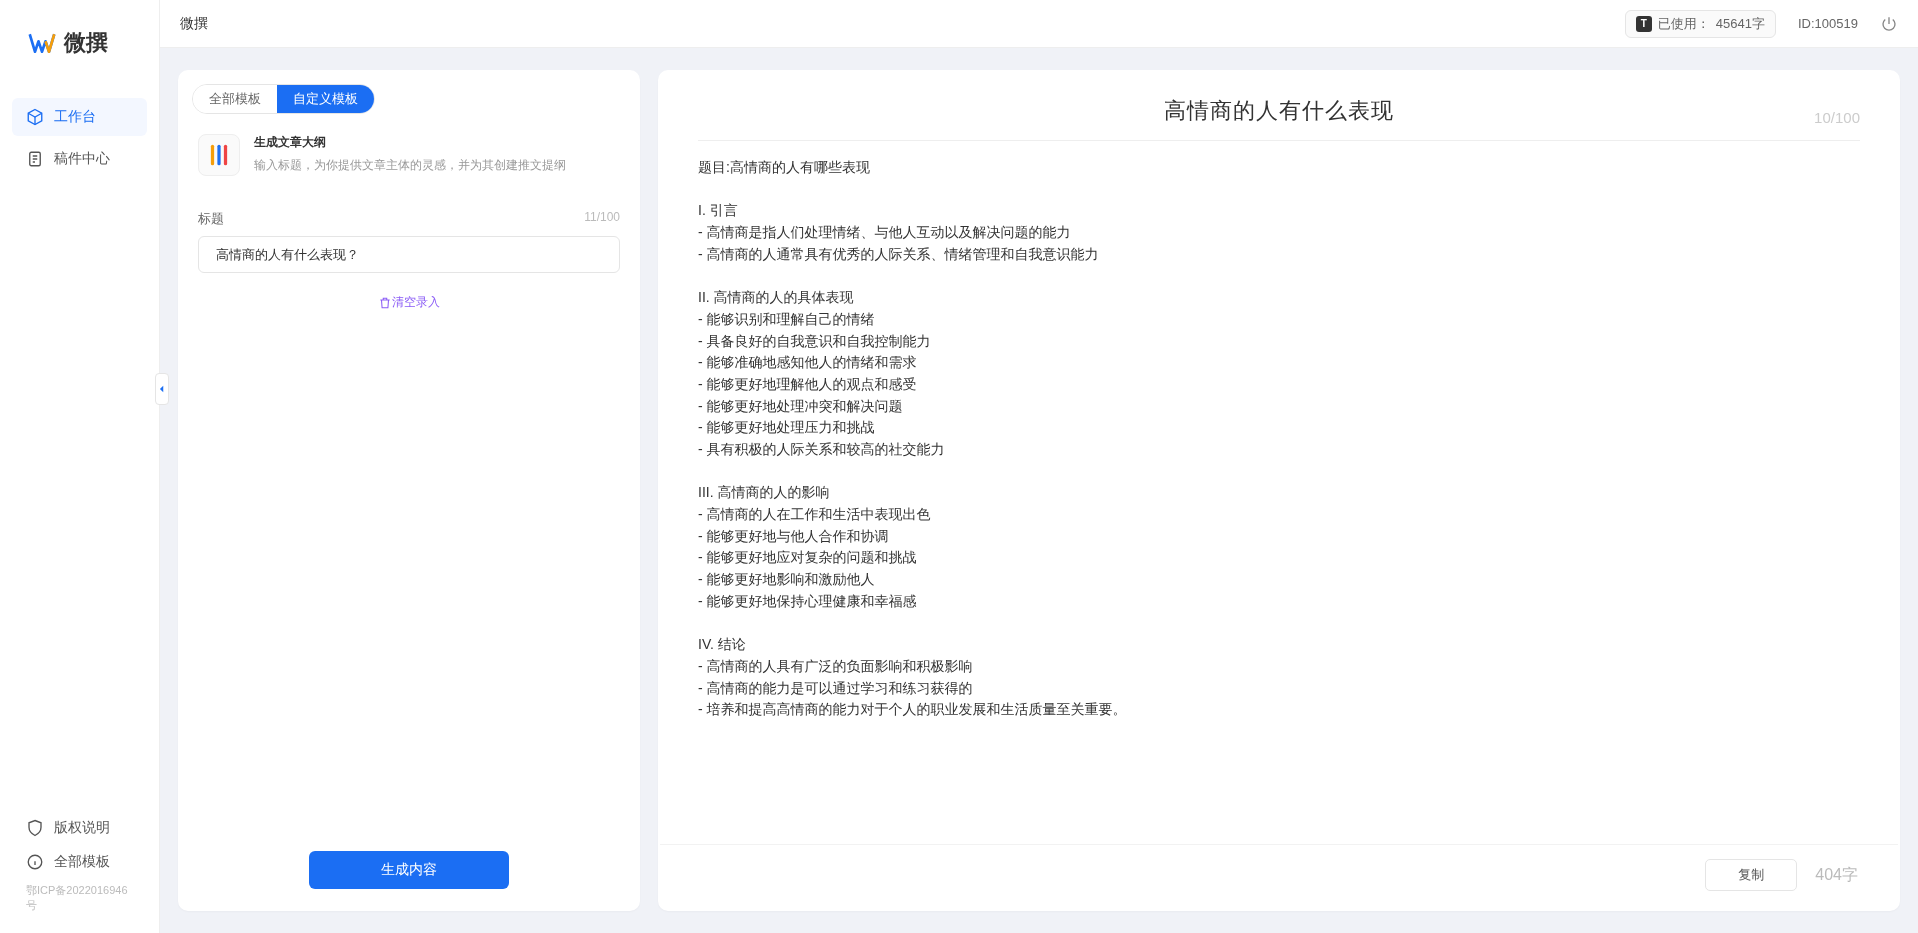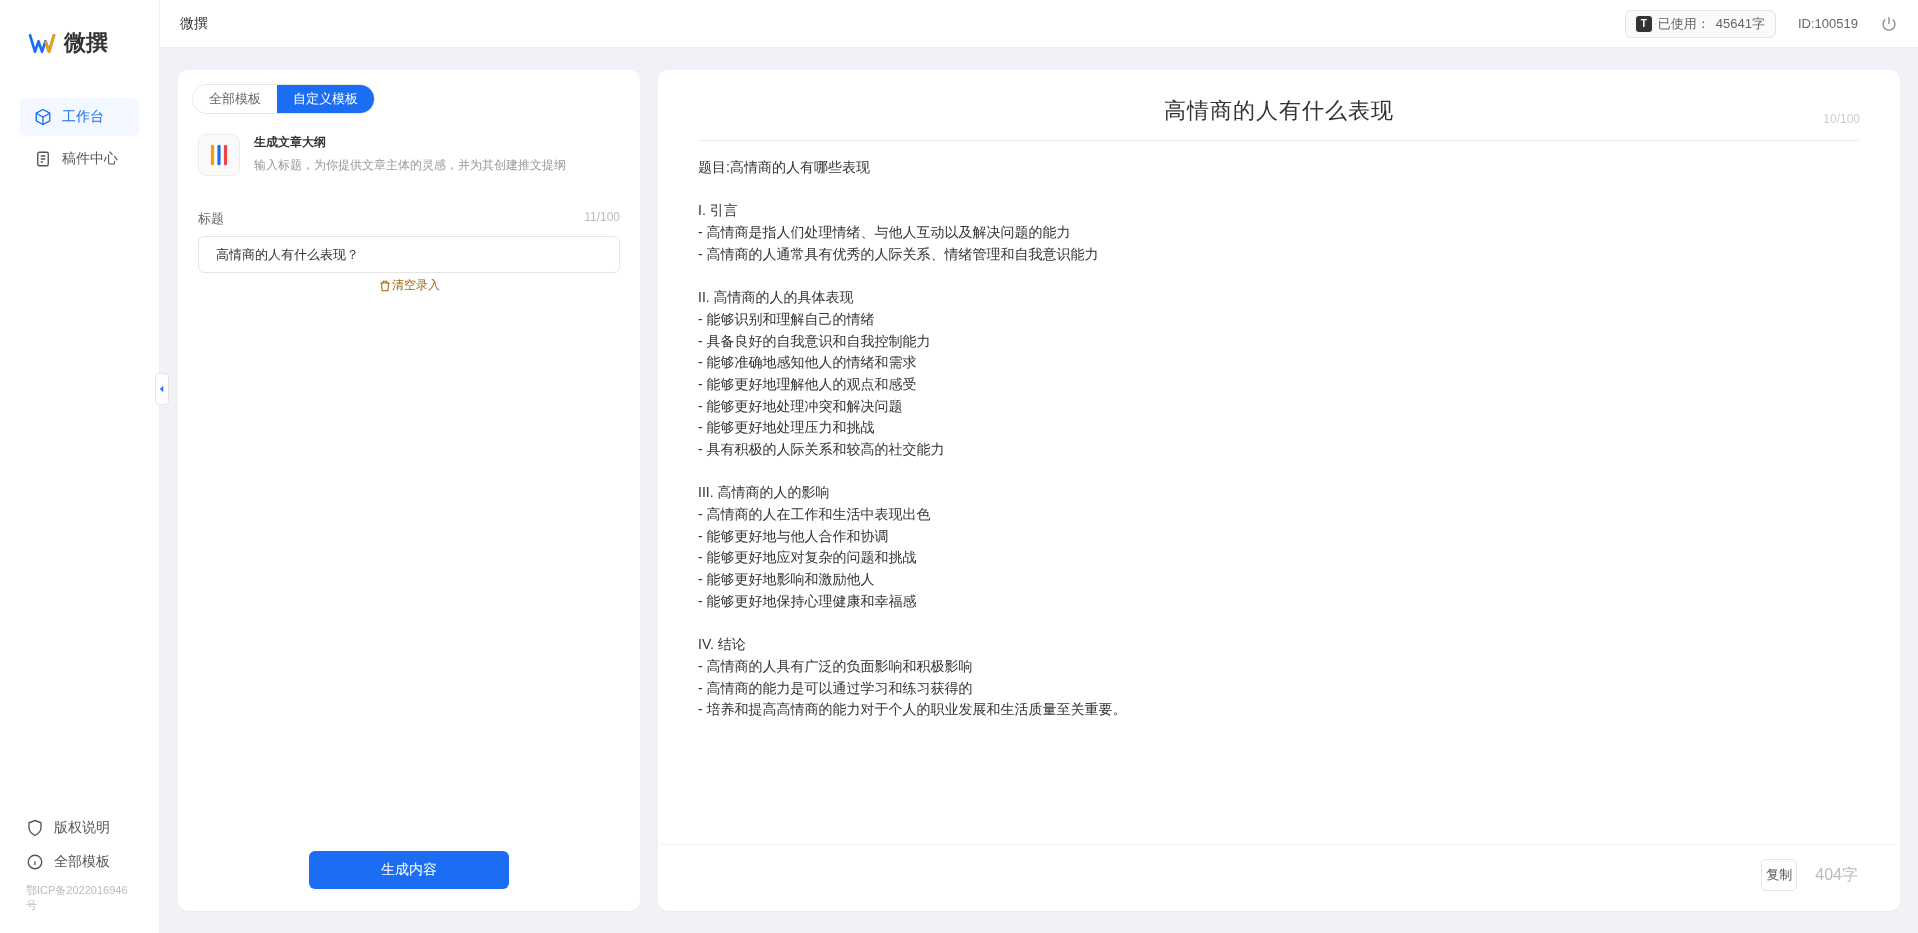--- a/index.html
+++ b/index.html
@@ -4,21 +4,21 @@
   <style>
     * { margin: 0; padding: 0; box-sizing: border-box; }
     body { font-family: -apple-system, BlinkMacSystemFont, "Segoe UI", "PingFang SC", "Microsoft YaHei", sans-serif; background: #f0f2f7; color: #333; font-size: 14px; }
     .app { display: flex; height: 100vh; width: 100vw; }
     
     
     .sidebar { width: 160px; background: #fff; display: flex; flex-direction: column; border-right: 1px solid #eee; position: relative; }
     .logo-area { padding: 28px 28px 40px; display: flex; align-items: center; gap: 8px; }
     .logo-icon { width: 28px; height: 28px; }
     .logo-text { font-size: 22px; font-weight: 700; color: #333; }
-    .nav { flex: 1; padding: 0 20px; }
+    .nav { flex: 1; padding: 0 12px; }
     .nav-item { display: flex; align-items: center; gap: 10px; padding: 10px 14px; border-radius: 6px; cursor: pointer; color: #555; margin-bottom: 4px; }
     .nav-item.active { color: #1b6ef3; background: #f3f7ff; }
     .nav-item .icon { width: 18px; height: 18px; display: flex; align-items: center; justify-content: center; }
     .sidebar-footer { padding: 12px; }
     .footer-item { display: flex; align-items: center; gap: 10px; padding: 8px 14px; color: #555; cursor: pointer; }
     .footer-item .icon { width: 18px; height: 18px; display: flex; align-items: center; justify-content: center; }
     .icp { font-size: 11px; color: #bbb; padding: 4px 14px 8px; }
     .collapse-handle { position: absolute; right: -10px; top: 373px; width: 14px; height: 32px; background: #fff; border: 1px solid #e5e5e5; border-radius: 4px; display: flex; align-items: center; justify-content: center; cursor: pointer; color: #1b6ef3; }
     
     
@@ -45,34 +45,34 @@
     .template-card { display: flex; gap: 14px; padding: 10px 20px 18px; align-items: flex-start; }
     .template-icon { width: 42px; height: 42px; border-radius: 8px; border: 1px solid #eee; display: flex; align-items: center; justify-content: center; flex-shrink: 0; background: #fafafa;}
     .template-info .title { font-size: 12px; font-weight: 600; color: #333; margin-bottom: 5px; }
     .template-info .desc { font-size: 12px; color: #999; line-height: 1.5; }
     
     .form-area { padding: 6px 20px; flex: 1; }
     .field-label { display: flex; justify-content: space-between; font-size: 13px; color: #666; margin-bottom: 8px; margin-top: 10px; }
     .field-label .counter { color: #bbb; font-size: 12px; }
     .text-input { width: 100%; border: 1px solid #e5e5e5; border-radius: 6px; padding: 10px 17px; font-size: 13px; color: #333; outline: none; }
     
-    .clear-row { display: flex; align-items: center; justify-content: center; color: #a16207; font-size: 12px; margin-top: 4px; cursor: pointer; }
+    .clear-row { display: flex; align-items: center; justify-content: center; color: #8b5cf6; font-size: 12px; margin-top: 21px; cursor: pointer; }
     .clear-row .icon { width: 14px; height: 14px; }
     
     .left-footer { padding: 18px 20px 22px; display: flex; justify-content: center; }
     .generate-btn { width: 200px; padding: 10px 0; background: #1b6ef3; color: #fff; border: none; border-radius: 6px; font-size: 14px; cursor: pointer; }
     
     
     .output-header { padding: 26px 40px 14px; position: relative; }
     .output-title { font-size: 22px; font-weight: 400; text-align: center; font-family: serif; letter-spacing: 1px; }
-    .output-counter { position: absolute; right: 40px; bottom: 14px; color: #ccc; font-size: 12px; }
+    .output-counter { position: absolute; right: 40px; bottom: 14px; color: #ccc; font-size: 15px; }
     .output-divider { height: 1px; background: #eee; margin: 0 40px; }
     .output-body { flex: 1; padding: 16px 40px; overflow-y: auto; font-size: 14px; line-height: 1.55; color: #333; white-space: pre-line; }
     .output-footer { padding: 14px 40px 20px; display: flex; justify-content: flex-end; align-items: center; gap: 18px; border-top: 1px solid #f2f2f2; margin: 0 2px;}
-    .copy-btn { padding: 6px 4px; border: 1px solid #e5e5e5; background: #fff; border-radius: 5px; font-size: 13px; color: #555; cursor: pointer; }
+    .copy-btn { padding: 6px 32px; border: 1px solid #e5e5e5; background: #fff; border-radius: 5px; font-size: 13px; color: #555; cursor: pointer; }
     .word-count { color: #bbb; font-size: 16px; }
   </style>
 </head>
 <body>
 
 <div class="app">
   <aside class="sidebar">
     <div class="logo-area">
       <span class="logo-icon">
         <svg viewBox="0 0 32 32" width="28" height="28">

